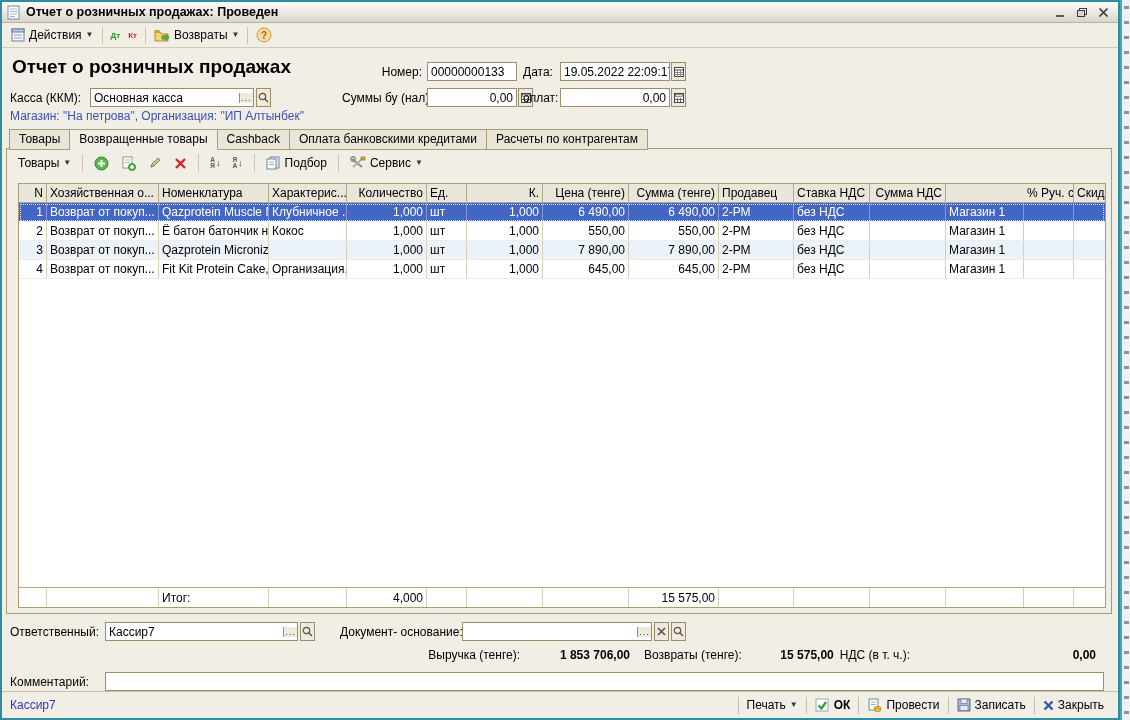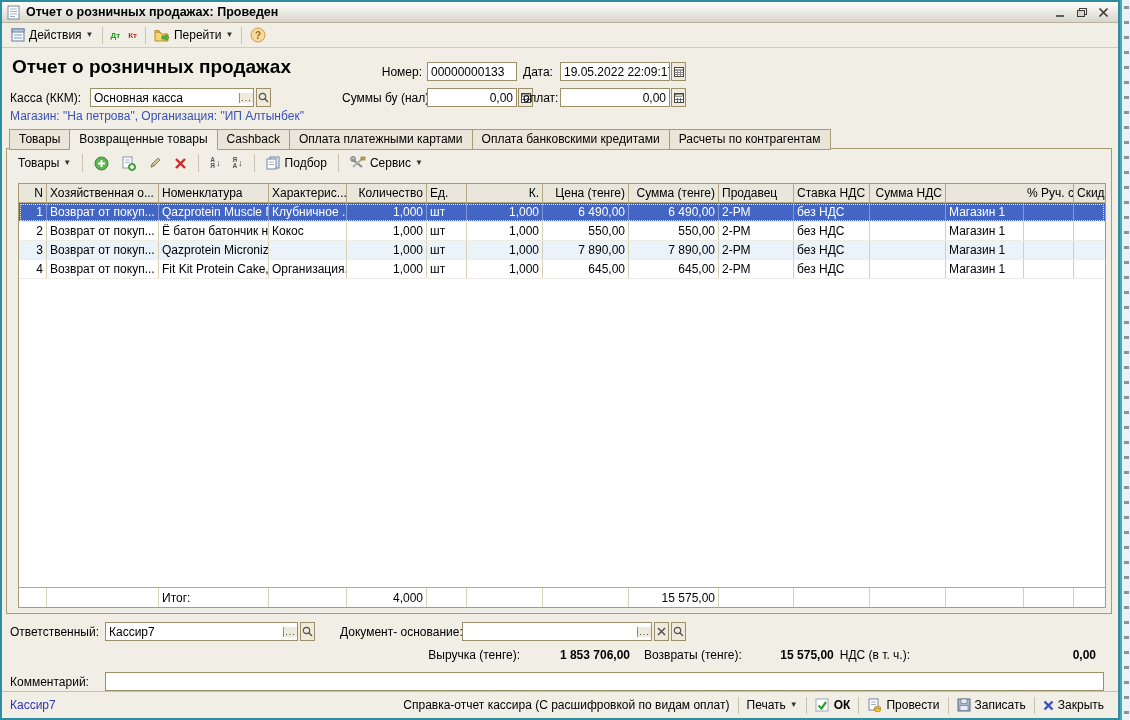--- a/index.html
+++ b/index.html
@@ -134,21 +134,21 @@
         </span>
       <span class="tb-sep"></span>
       <span class="tb-item">
         <span class="icon">
             <svg width="16" height="13" viewBox="0 0 16 13">
               <path d="M1 3 L6 3 L7.5 5 L14 5 L14 12 L1 12 Z" fill="#f7d372" stroke="#b98d2f"></path>
               <path d="M1 3 L1 1.5 L5 1.5 L6 3Z" fill="#f7d372" stroke="#b98d2f"></path>
               <path d="M8 7 L12 7 L12 5.5 L15 8.5 L12 11.5 L12 10 L8 10 Z" fill="#57b847" stroke="#2f7d25" stroke-width="0.7"></path>
             </svg>
           </span>
-        <span>Перейти</span>
+        <span>Возвраты</span>
           <span class="caret">▼</span>
       </span>
       <span class="tb-sep"></span>
       <span class="tb-item">
         <span class="icon">
             <svg width="16" height="16" viewBox="0 0 16 16">
               <circle cx="8" cy="8" r="7" fill="#f8d9a0" stroke="#cf9a45"></circle>
               <text x="8" y="11.5" font-size="10" font-weight="bold" text-anchor="middle" fill="#a06a1a">?</text>
             </svg>
           </span>
@@ -234,21 +234,20 @@
           </span>
         </span>
     </div>
 
     <div class="org-line">Магазин: "На петрова", Организация: "ИП Алтынбек"</div>
 
     <div class="tabs">
       <span class="tab">Товары</span>
       <span class="tab active">Возвращенные товары</span>
       <span class="tab">Cashback</span>
-      <span class="tab">Оплата платежными картами</span>
       <span class="tab">Оплата банковскими кредитами</span>
       <span class="tab">Расчеты по контрагентам</span>
     </div>
 
     <div class="panel">
       <div class="table-toolbar">
         <span class="tt-btn">
             <span>Товары</span>
             <span class="caret">▼</span>
           </span>
@@ -488,21 +487,20 @@
     <span class="lbl" style="left:8px; top:673px;">Комментарий:</span>
     <div class="fld" style="left:103px; top:670px; right:14px;">
       <span class="inpbox" style="flex:1;">
           <span class="inp-text"></span>
         </span>
     </div>
 
     <div class="statusbar">
       <span class="sb-user">Кассир7</span>
       <span class="sb-right">
-        <span class="sb-item">Справка-отчет кассира (С расшифровкой по видам оплат)</span>
         <span class="sb-sep"></span>
         <span class="sb-item">
             <span>Печать</span>
             <span class="caret">▼</span>
           </span>
         <span class="sb-sep"></span>
         <span class="sb-item sb-ok">
           <span class="icon">
               <svg width="15" height="15" viewBox="0 0 15 15">
                 <rect x="1" y="1" width="12" height="12" fill="#fff" stroke="#9aa6b8"></rect>

